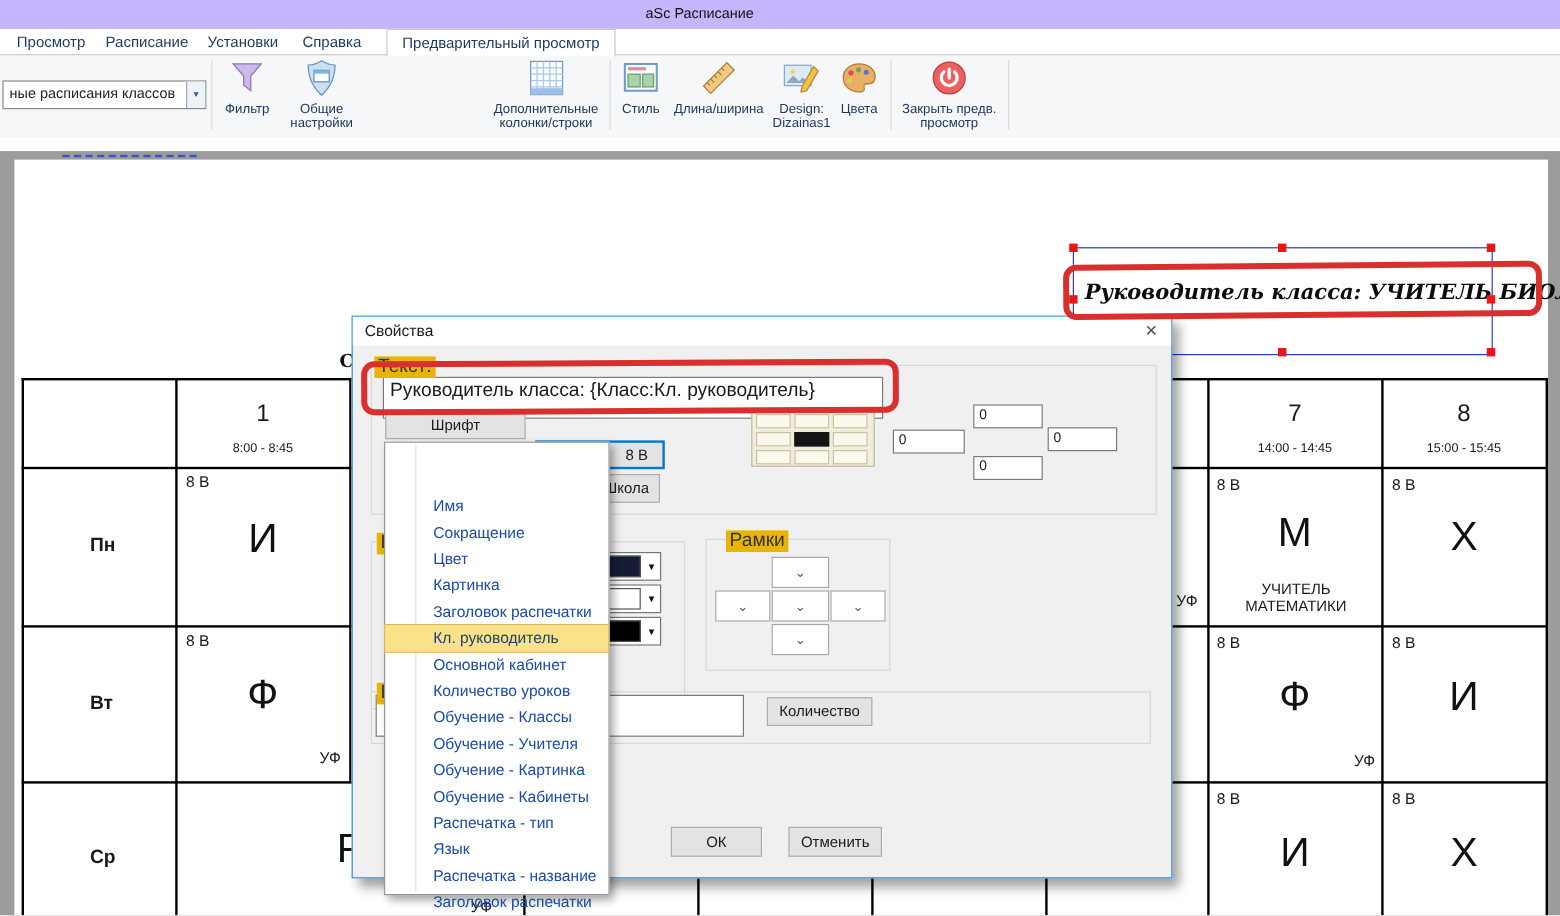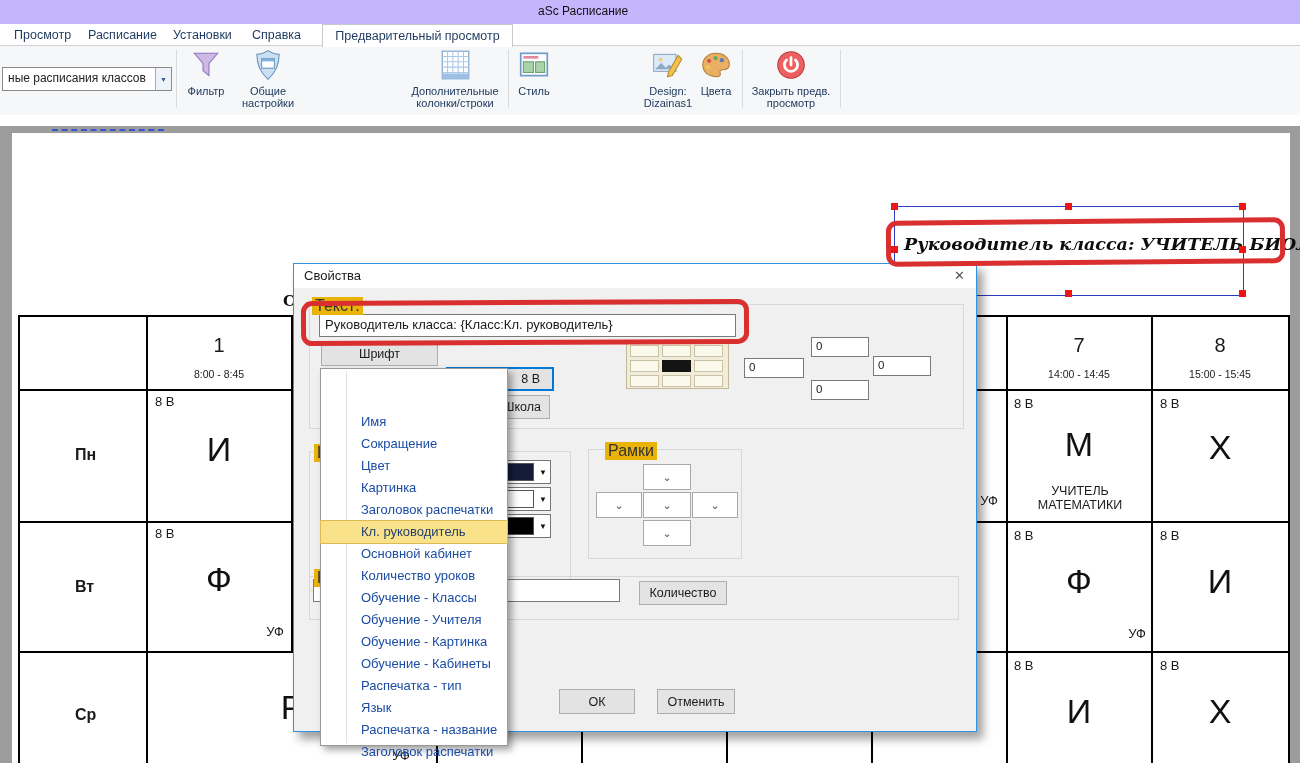--- a/index.html
+++ b/index.html
@@ -44,21 +44,21 @@
   
   .marker{position:absolute;border:5px solid #d92f2f;border-radius:11px;z-index:40;}
   
   .dialog{position:absolute;left:293px;top:263px;width:682px;height:467px;background:#f0f0f0;
     border:1px solid #3392df;box-shadow:6px 7px 9px rgba(0,0,0,.38);z-index:10;font-size:12.5px;color:#1a1a1a;}
   .dtitlebar{position:absolute;left:0;top:0;width:100%;height:24px;background:#fff;}
   .dtitle{position:absolute;left:10px;top:4px;font-size:13px;}
   .dclose{position:absolute;left:660px;top:4px;font-size:13px;color:#555;cursor:default;}
   .grp{position:absolute;border:1px solid #d8d8d8;}
   .grplabel{position:absolute;background:#eab308;padding:0 3px;font-size:16px;color:#333;white-space:nowrap;z-index:2;}
-  .tinput{position:absolute;background:#fff;border:1px solid #7a7a7a;font-size:13px;padding:2px 0 0 5px;white-space:nowrap;overflow:hidden;}
+  .tinput{position:absolute;background:#fff;border:1px solid #7a7a7a;font-size:16px;padding:2px 0 12px 5px;white-space:nowrap;overflow:hidden;}
   .btn{position:absolute;background:#e3e3e3;border:1px solid #adadad;text-align:center;font-size:12.5px;
     display:flex;align-items:center;justify-content:center;cursor:default;}
   .btn.focused{border:2px solid #0078d7;justify-content:flex-end;padding-right:12px;}
   .btn.rightal{justify-content:flex-end;padding-right:8px;}
   .aligngrid{position:absolute;left:332px;top:77px;width:103px;height:48px;background:#f2edda;border:1px solid #c1b897;
     display:grid;grid-template-columns:repeat(3,29px);grid-template-rows:repeat(3,12px);gap:3px;padding:3px 0 0 3px;box-sizing:border-box;}
   .agcell{background:#fbf8ec;border:1px solid #c9c1a4;}
   .agcell.on{background:#141414;border-color:#141414;}
   .numf{position:absolute;background:#fff;border:1px solid #7a7a7a;font-size:11.5px;padding:2px 0 0 4px;}
   .ccombo{position:absolute;width:56px;height:22px;background:#fff;border:1px solid #767676;display:flex;}
@@ -140,20 +140,31 @@
       <svg viewBox="0 0 32 32" width="34" height="34">
           <rect x="3.5" y="5" width="25" height="21" fill="#fbfdff" stroke="#6f9cc9" stroke-width="1.6"></rect>
           <rect x="6" y="7.5" width="14" height="2.5" fill="#e2899e"></rect>
           <rect x="6" y="13" width="9.5" height="10" fill="#a9d3a9" stroke="#6aa06a"></rect>
           <rect x="17.5" y="13" width="8.5" height="10" fill="#a9d3a9" stroke="#6aa06a"></rect>
         </svg>
     </div>
     <div>Стиль</div>
   </div>
 
+  <div class="tbtn" style="left:555px;width:88px;">
+    <div class="ic">
+      <svg viewBox="0 0 32 32" width="34" height="34">
+          <g transform="rotate(-45 16 16)">
+            <rect x="3" y="12" width="26" height="8" fill="#f0ca81" stroke="#ad7f43"></rect>
+            <path d="M7 12v3M11 12v4M15 12v3M19 12v4M23 12v3" stroke="#ad7f43" stroke-width="1" fill="none"></path>
+          </g>
+        </svg>
+    </div>
+    <div>Длина/ширина</div>
+  </div>
 
   <div class="tbtn" style="left:637px;width:62px;">
     <div class="ic">
       <svg viewBox="0 0 32 32" width="34" height="34">
           <rect x="2.5" y="6" width="21" height="16" fill="#ddeafa" stroke="#8fa8c5"></rect>
           <path d="M4 20l5.5-6 4.5 4.5 3-3L21.5 20z" fill="#8fa8c5"></path>
           <circle cx="9" cy="11" r="1.8" fill="#f5cf5e"></circle>
           <path d="M25.5 7l3.5 3.5L20 26l-4.5 1 1-4.5z" fill="#f3c24a" stroke="#b68a2e"></path>
         </svg>
     </div>

